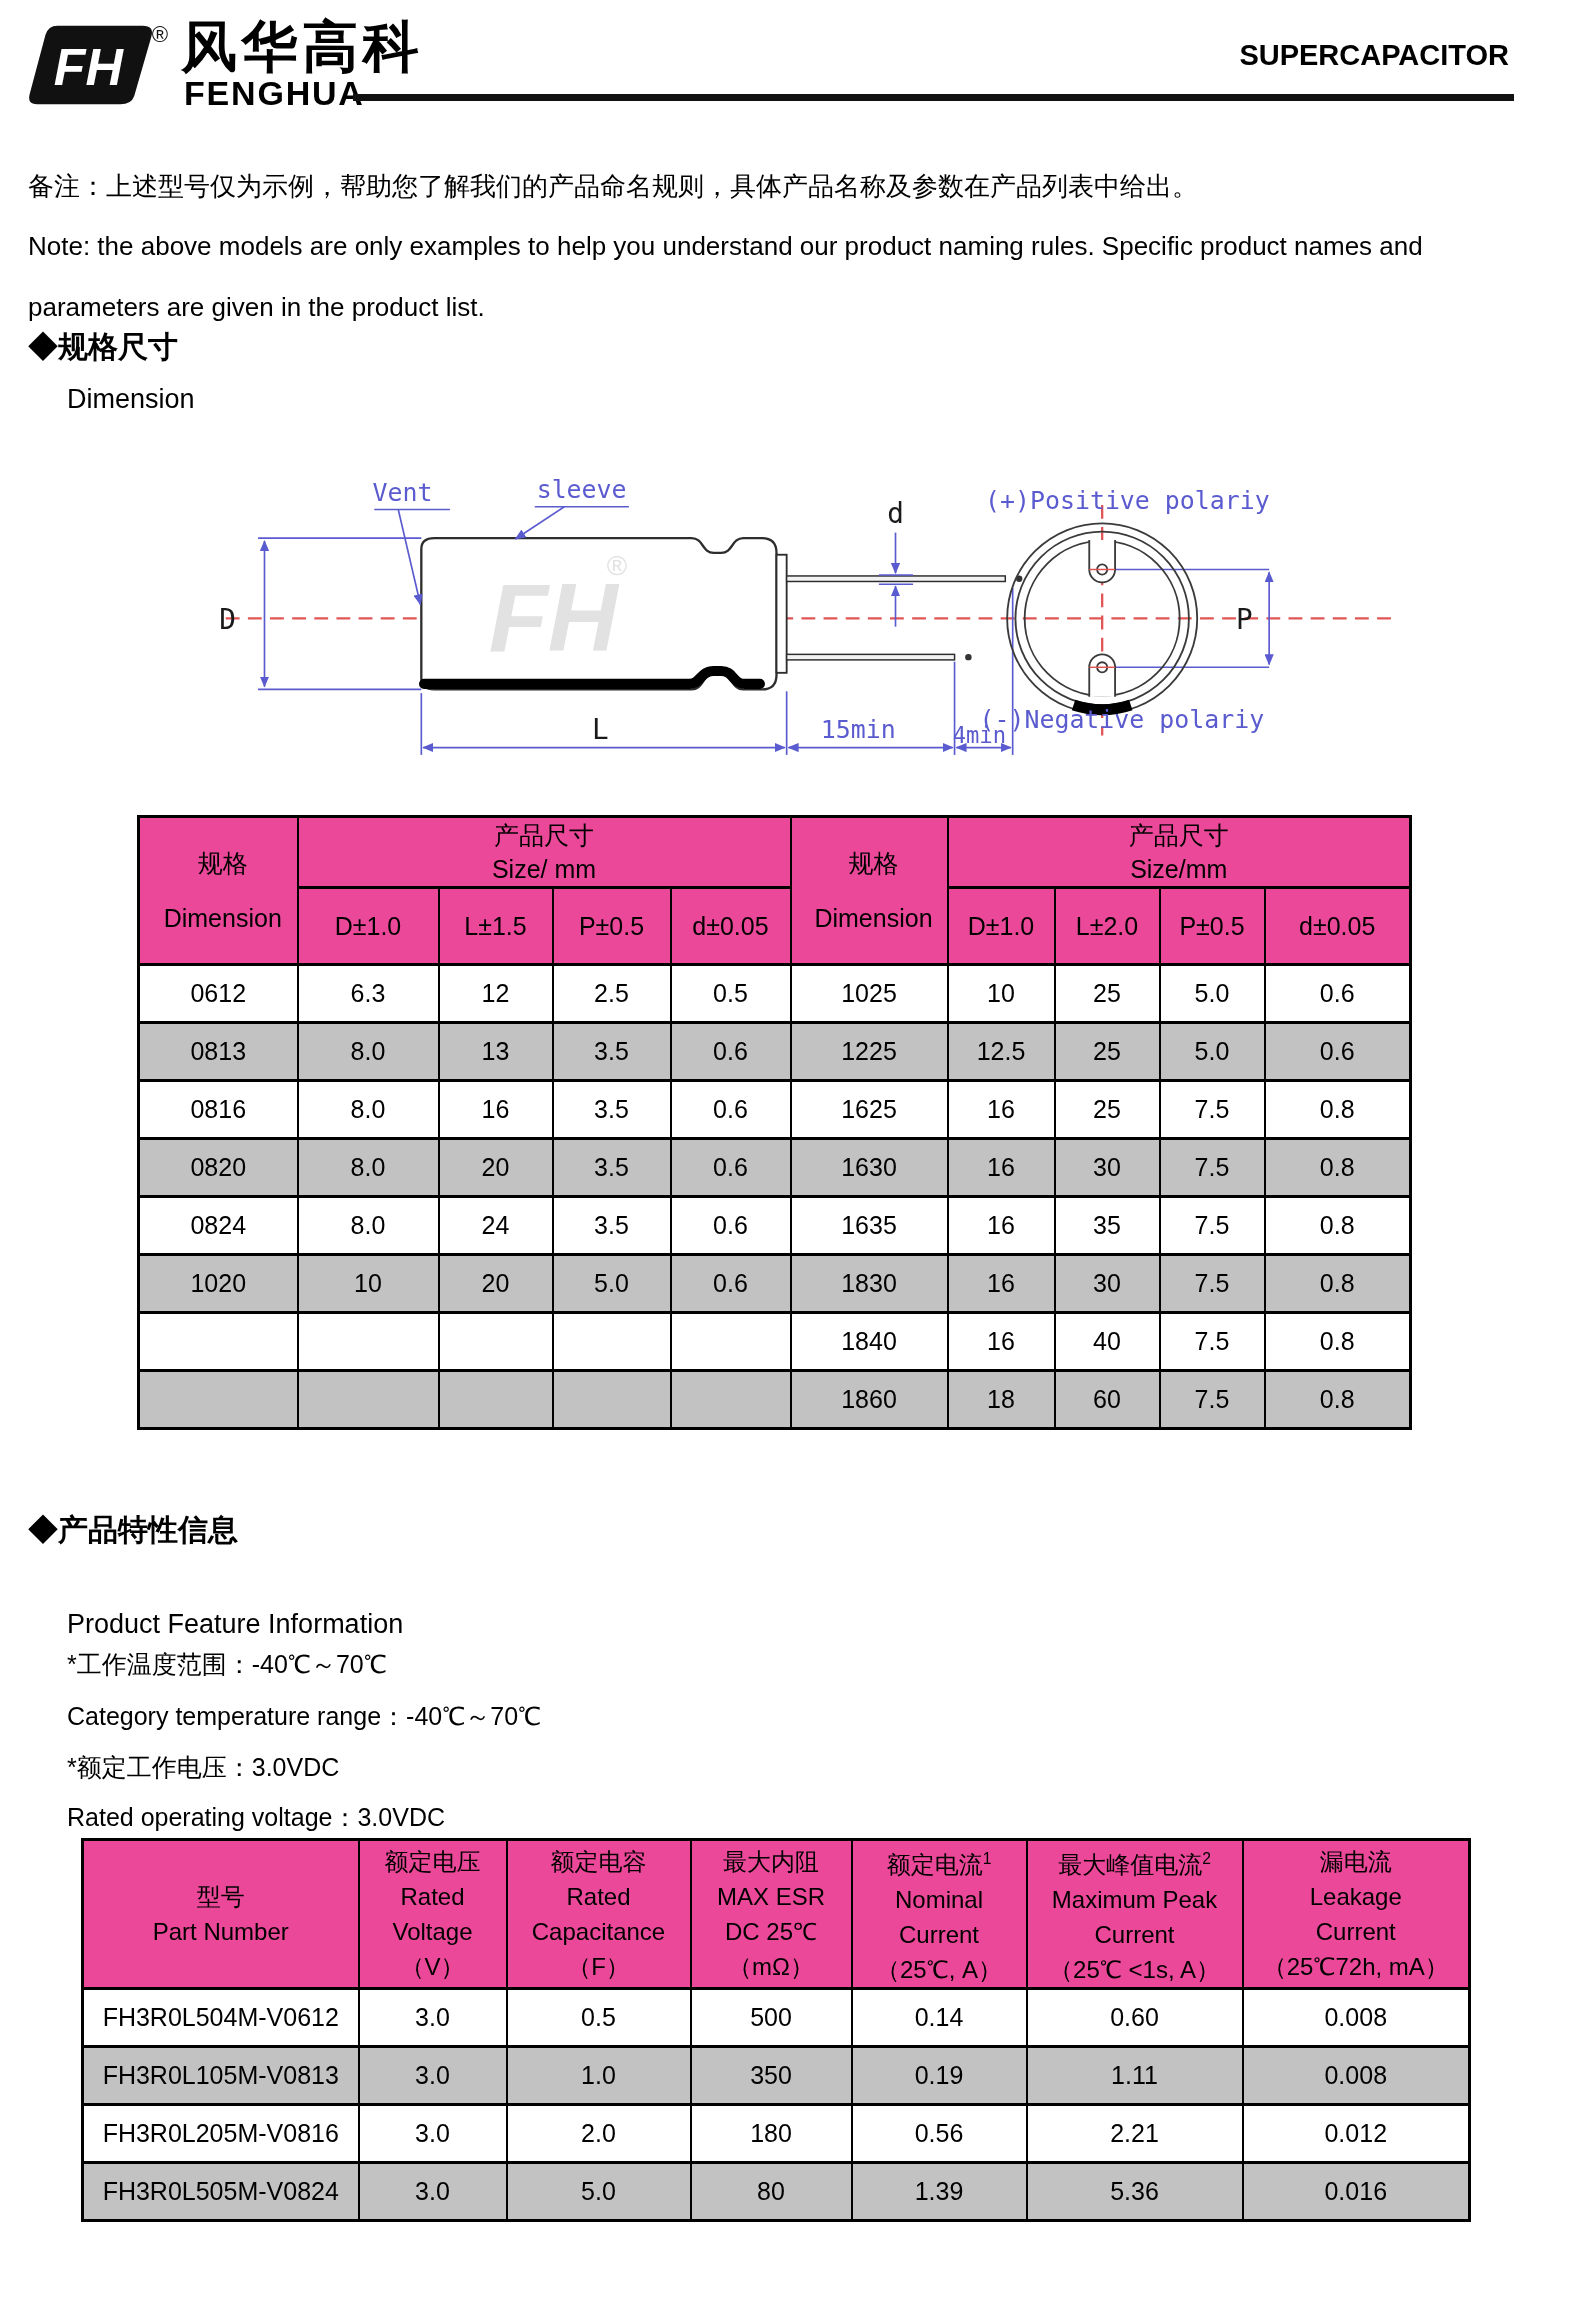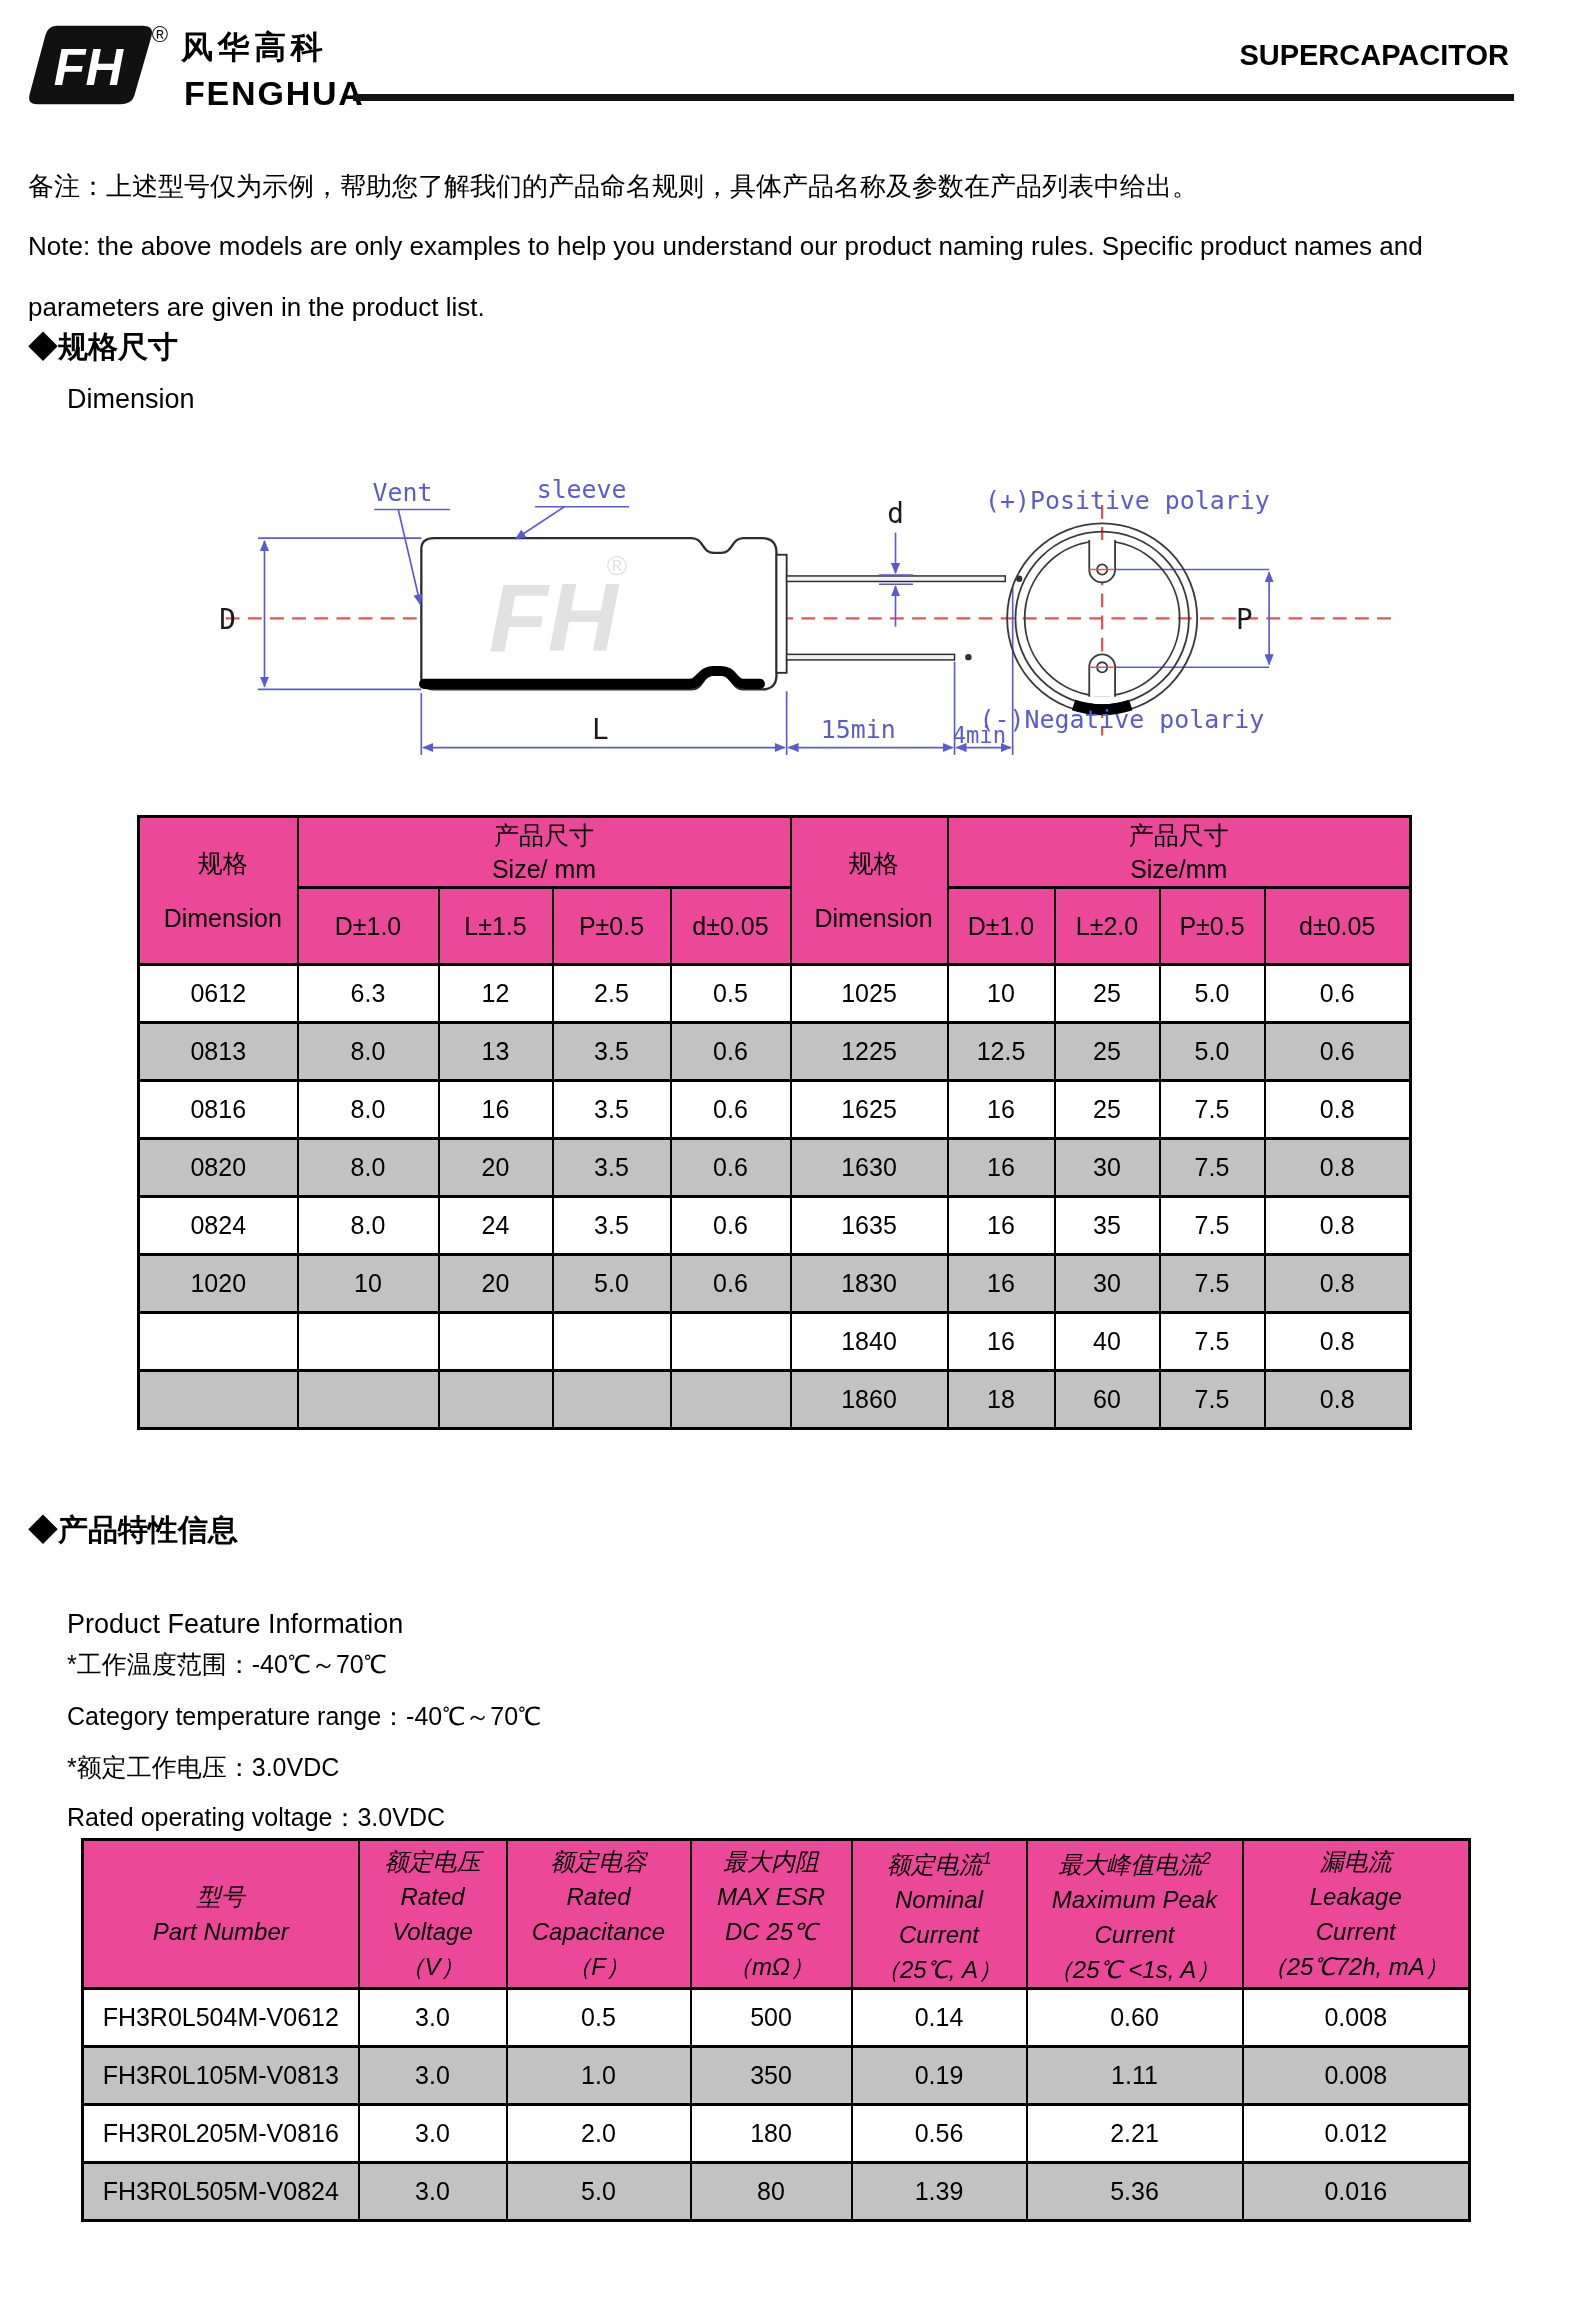--- a/index.html
+++ b/index.html
@@ -1,21 +1,21 @@
 <!DOCTYPE html>
 <html style="font-size:14.8px"><head>
 <meta charset="utf-8">
 <style>
   html,body{margin:0;padding:0;background:#fff;}
   .page{position:relative;width:1574px;height:2321px;background:#fff;overflow:hidden;
         font-family:"Liberation Sans",sans-serif;color:#000;}
   .abs{position:absolute;}
 
   
-  .logo-cn{left:181px;top:26px;font-size:32px;font-weight:bold;letter-spacing:4.6px;}
+  .logo-cn{left:181px;top:10px;font-size:56px;font-weight:bold;letter-spacing:4.6px;}
   .logo-en{left:184px;top:74px;font-size:34px;font-weight:bold;letter-spacing:1.8px;}
   .doc-title{right:65px;top:39px;font-size:29px;font-weight:bold;}
   .rule{left:353px;top:94px;width:1161px;height:6.5px;background:#121212;}
 
   
   .note-cn{left:28px;top:169px;font-size:26px;}
   .note-en1{left:28px;top:231px;font-size:26px;}
   .note-en2{left:28px;top:292px;font-size:26px;}
 
   
@@ -39,21 +39,21 @@
   table{border:3.7px solid #000;}
   thead th{background:#ec4899;}
   tbody tr:nth-child(even) td{background:#c2c2c2;}
   #t1{left:137px;top:815px;width:1272px;}
   #t1 thead tr.r1 th{height:68px;}
   #t1 thead tr.r2 th{height:74px;}
   #t1 tbody td{height:55px;}
   #t1 .spec div{line-height:55px;padding-left:9px;}
   #t1 .size div{line-height:34px;}
   #t2{left:81px;top:1838px;width:1386px;}
-  #t2 thead th{height:137px;font-style:italic;}
+  #t2 thead th{height:137px;}
   #t2 thead th div{line-height:35px;font-size:24px;}
   #t2 tbody td{height:55px;}
   sup{font-size:15.7px;}
 </style>
 </head>
 <body>
 
 <div class="page">
 
   <svg class="abs" style="left:26px;top:20px" width="148" height="89" viewBox="0 0 160 96">

